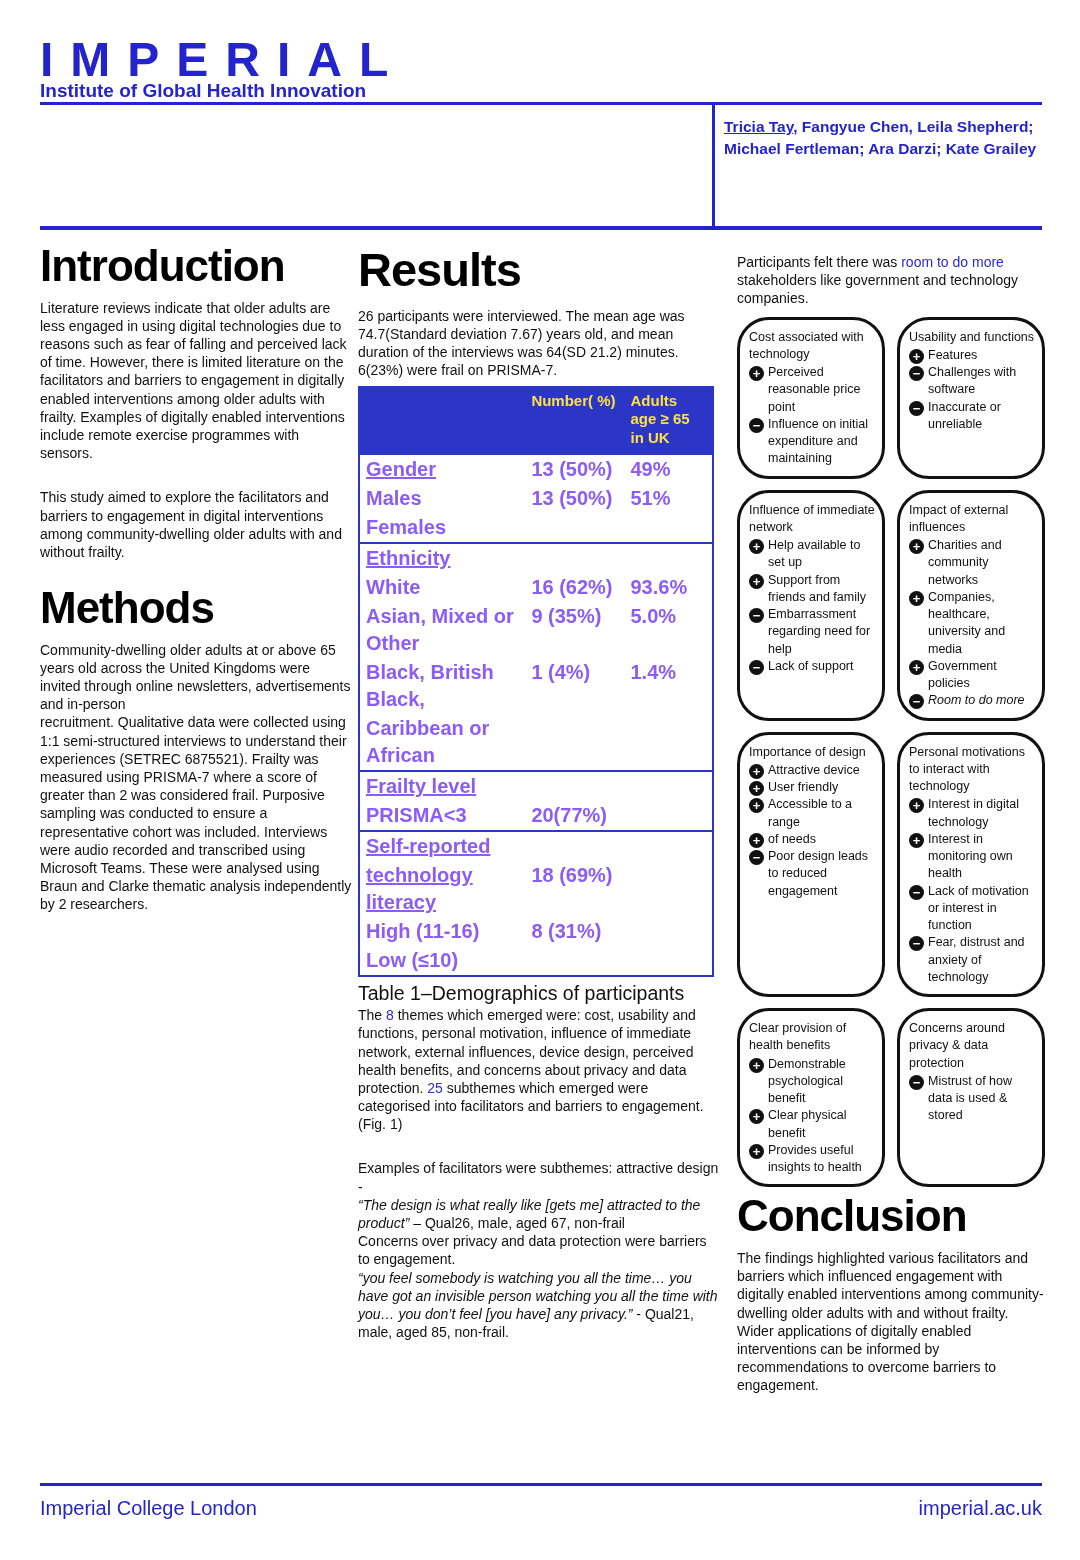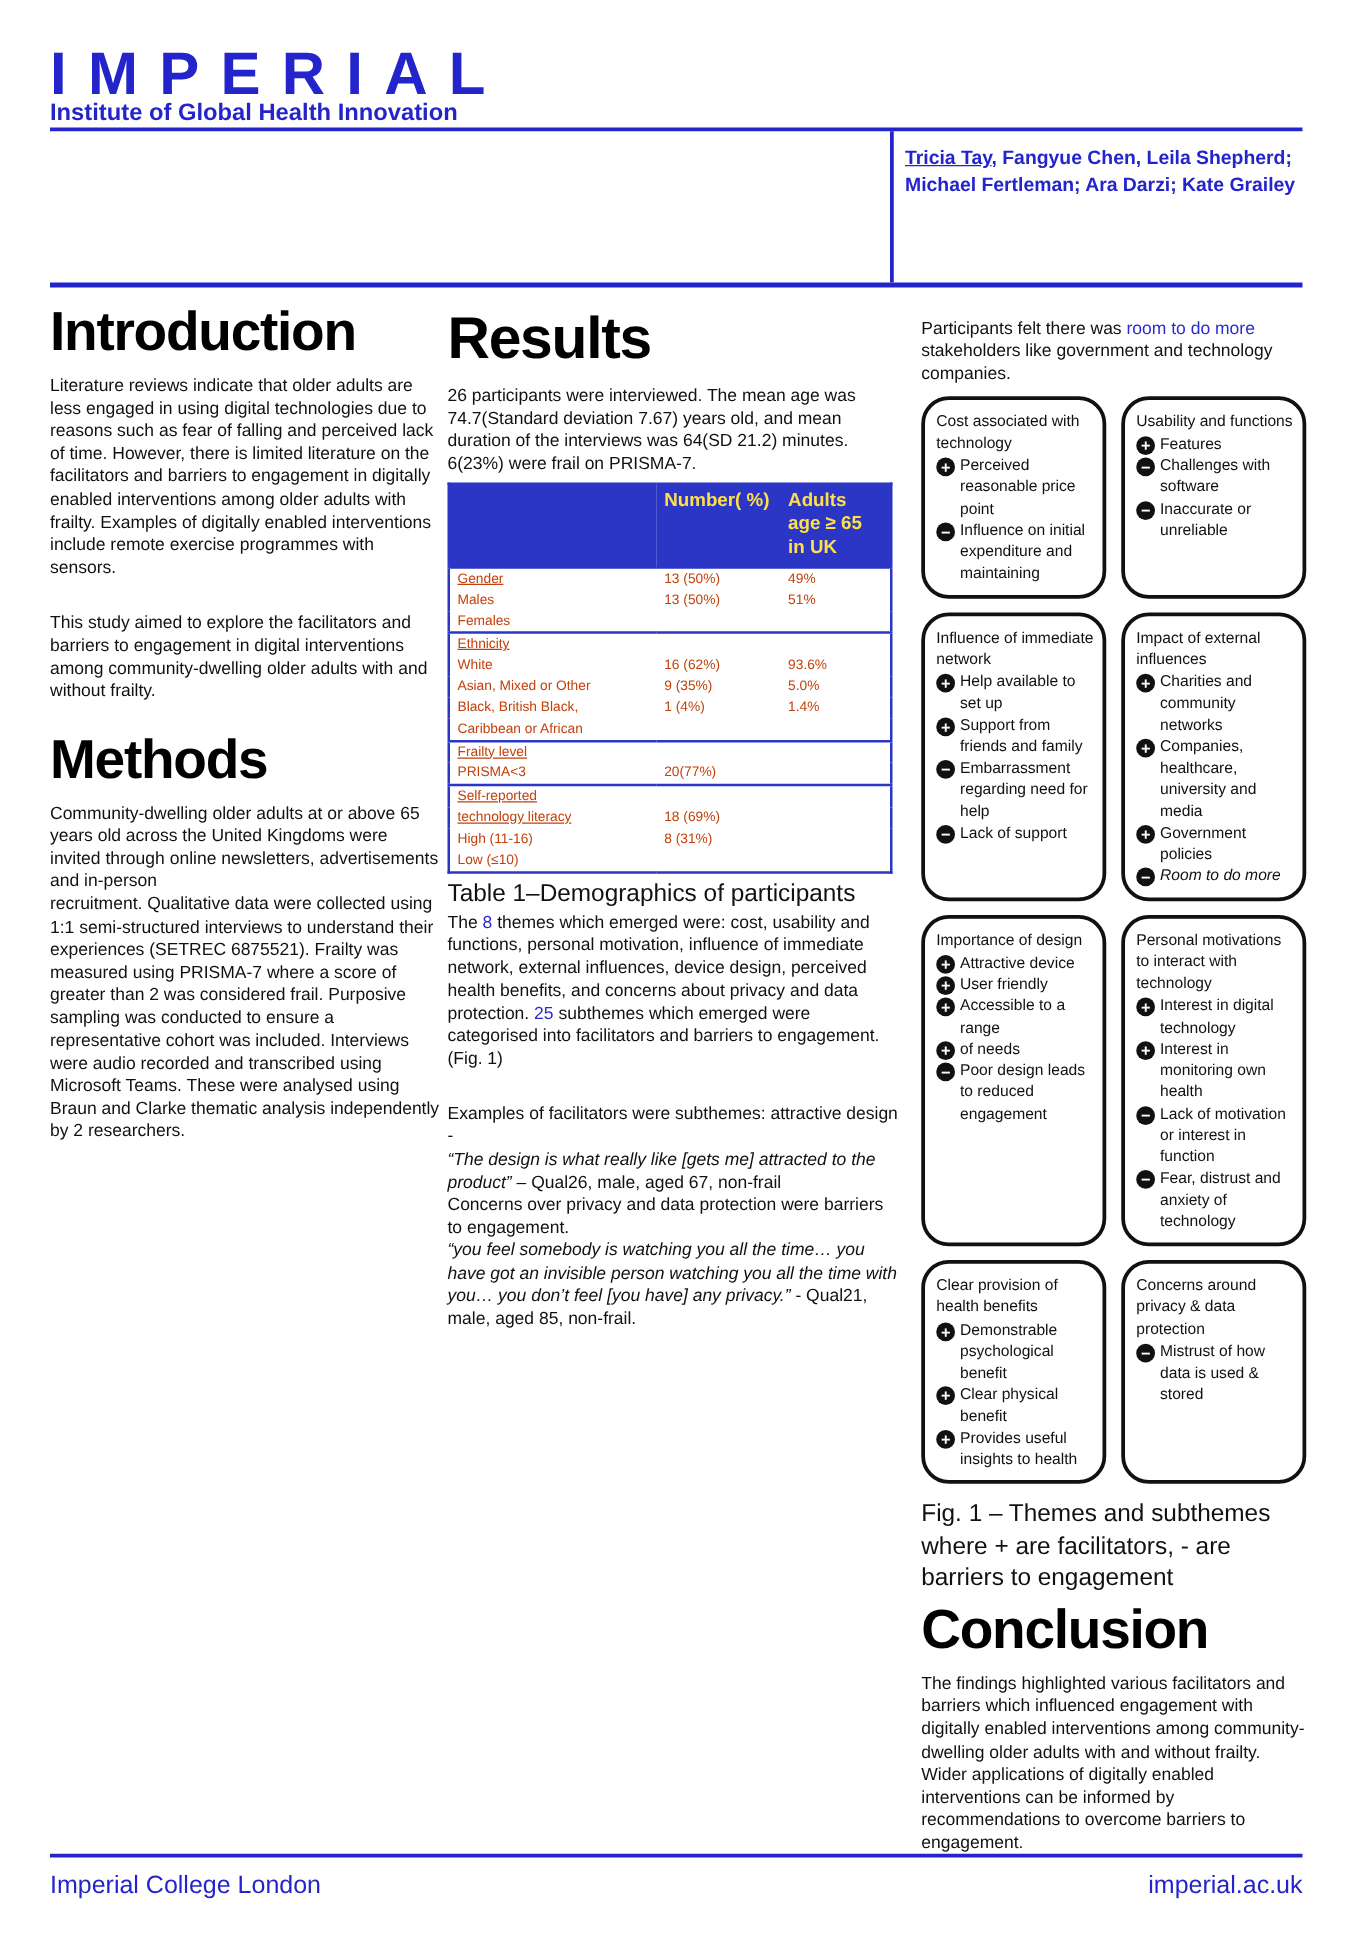--- a/index.html
+++ b/index.html
@@ -33,27 +33,27 @@
   .mb{margin-bottom:26px;}
   .pre{white-space:pre-wrap;}
   .blue{color:var(--accent-blue);}
   .ital{font-style:italic;}
 
   
   table.demo{border-collapse:collapse;width:356px;margin-top:6px;border:2px solid var(--table-header);table-layout:fixed;}
   table.demo col.c1{width:47%;} table.demo col.c2{width:28%;} table.demo col.c3{width:25%;}
   table.demo th{background:var(--table-header);color:#fde047;font-size:15px;font-weight:bold;text-align:left;vertical-align:top;padding:4px 6px 5px 6px;line-height:1.25;}
   table.demo tbody{border-top:2px solid var(--table-header);}
-  table.demo td{font-size:11px;font-weight:normal;color:#c2410c;padding:1px 4px 1px 6px;line-height:1.35;vertical-align:top;}
+  table.demo td{font-size:20px;font-weight:bold;color:#8b5cf6;padding:1px 4px 1px 6px;line-height:1.35;vertical-align:top;}
   td.u{text-decoration:underline;}
   .tbl-caption{font-size:19.5px;line-height:1.3;margin-top:4px;}
 
   
   .themes{display:grid;grid-template-columns:1fr 1fr;gap:11px 12px;margin-top:9px;}
-  .theme-box{border:3px solid #111;border-radius:22px;min-height:148px;padding:9px 6px 8px 9px;font-size:12.5px;line-height:1.38;color:#111;}
+  .theme-box{border:3px solid #111;border-radius:32px;min-height:148px;padding:9px 6px 8px 9px;font-size:12.5px;line-height:1.38;color:#111;}
   .theme-title{margin-bottom:1px;}
   .theme-item{display:flex;align-items:flex-start;gap:4px;}
   .sign{flex:0 0 auto;width:15px;height:15px;border-radius:50%;background:#111;color:#fff;display:flex;align-items:center;justify-content:center;font-weight:bold;font-size:13px;line-height:1;margin-top:2px;}
   .fig-caption{font-size:19.5px;line-height:1.3;margin-top:12px;}
 
   
   .rule-bottom{top:1483px;height:3px;}
   .footer-left{position:absolute;left:40px;top:1497px;font-size:20px;color:var(--imperial-blue);}
   .footer-right{position:absolute;right:38px;top:1497px;font-size:20px;color:var(--imperial-blue);}
 </style>
@@ -305,21 +305,20 @@
           </div>
         </div>
         <div class="theme-box">
           <div class="theme-title">Concerns around privacy &amp; data protection</div>
           <div class="theme-item">
             <span class="sign">−</span>
             <span>Mistrust of how data is used &amp; stored</span>
           </div>
         </div>
       </div>
-    <div class="fig-caption">Fig. 1 – Themes and subthemes where + are facilitators, - are barriers to engagement</div>
     <div class="h1" style="margin-top:6px;">Conclusion</div>
     <div class="bp">The findings highlighted various facilitators and barriers which influenced engagement with digitally enabled interventions among community-dwelling older adults with and without frailty. Wider applications of digitally enabled interventions can be informed by recommendations to overcome barriers to engagement.</div>
   </div>
 
   <div class="rule rule-bottom"></div>
   <div class="footer-left">Imperial College London</div>
   <div class="footer-right">imperial.ac.uk</div>
 
 </div>
 

